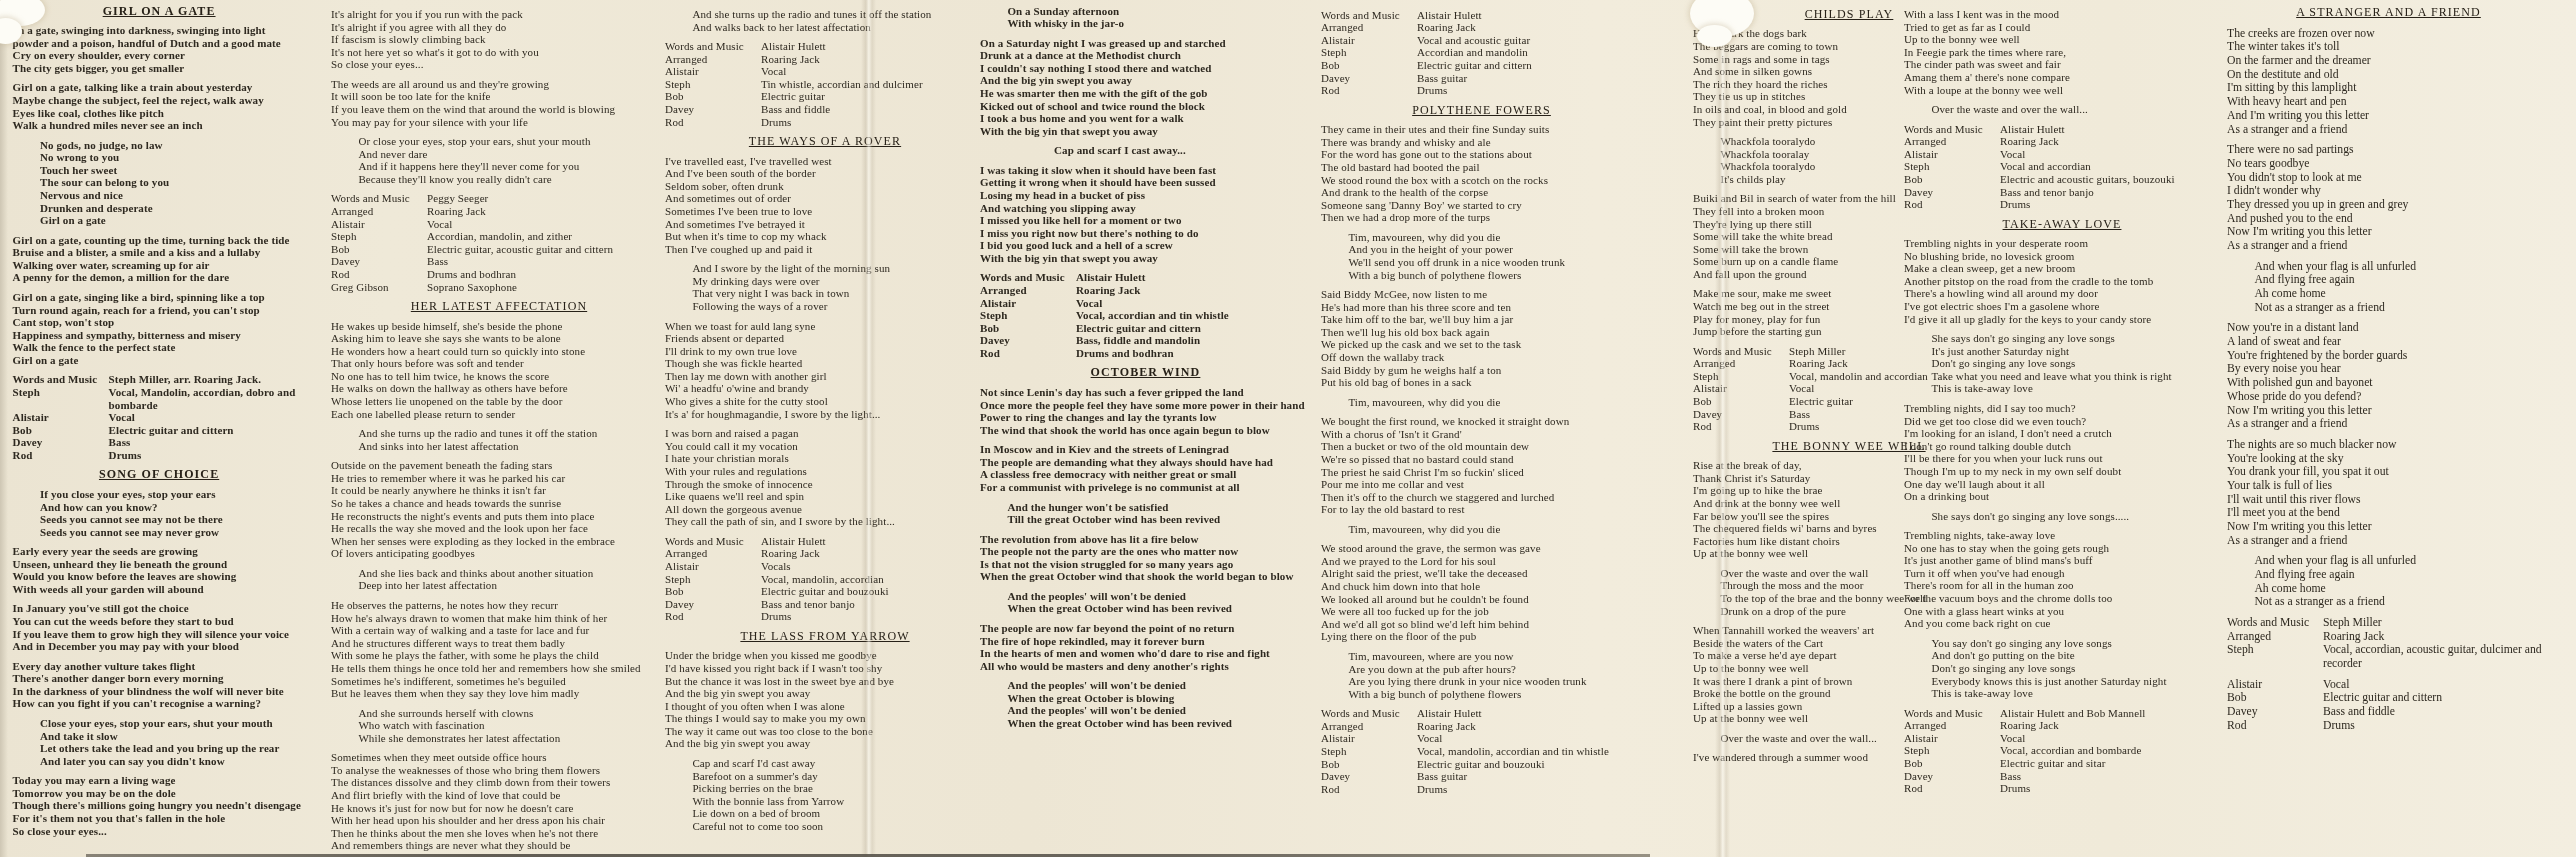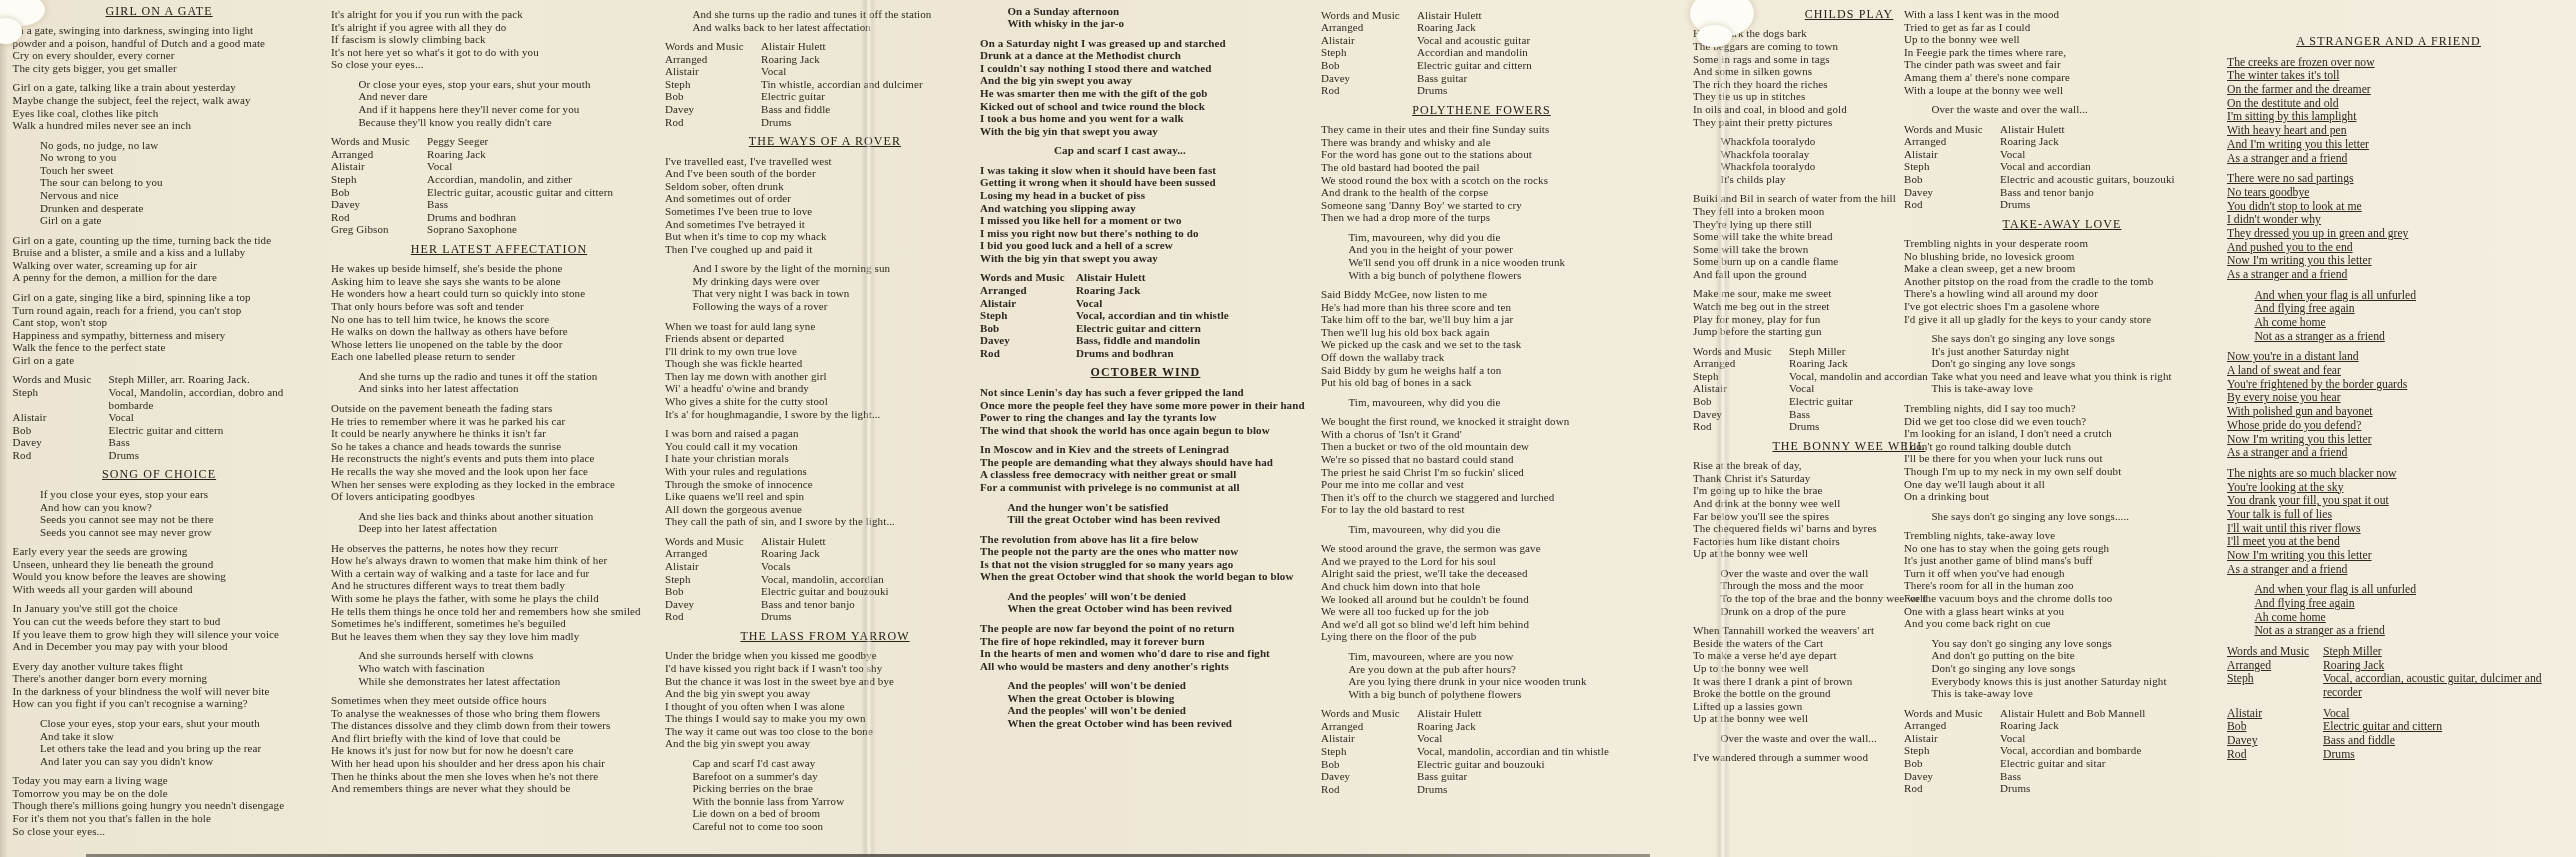--- a/index.html
+++ b/index.html
@@ -47,21 +47,21 @@
   }
   .scan-edge-left{
     position:absolute;left:0;top:0;width:8px;height:858px;
     background:linear-gradient(90deg,rgba(120,110,90,.25),rgba(120,110,90,0));
   }
 </style>
 </head>
 <body>
 
 <div id="booklet">
-    <div class="panel" style="left: 12.6px; top: 4.6px; width: 293px;">
+    <div class="panel" style="left: 12.6px; top: 4.6px; width: 293px; font-weight: bold;">
       <div class="song-title">GIRL ON A GATE</div>
       <div class="stanza indent-0">
         <div class="lyric-line">on a gate, swinging into darkness, swinging into light</div>
         <div class="lyric-line">powder and a poison, handful of Dutch and a good mate</div>
         <div class="lyric-line">Cry on every shoulder, every corner</div>
         <div class="lyric-line">The city gets bigger, you get smaller</div>
       </div>
       <div class="stanza indent-0">
         <div class="lyric-line">Girl on a gate, talking like a train about yesterday</div>
         <div class="lyric-line">Maybe change the subject, feel the reject, walk away</div>
@@ -156,20 +156,26 @@
         <div class="lyric-line">So close your eyes...</div>
       </div>
     </div>
     <div class="panel" style="left: 331px; top: 8px; width: 336px;">
       <div class="stanza indent-0">
         <div class="lyric-line">It's alright for you if you run with the pack</div>
         <div class="lyric-line">It's alright if you agree with all they do</div>
         <div class="lyric-line">If fascism is slowly climbing back</div>
         <div class="lyric-line">It's not here yet so what's it got to do with you</div>
         <div class="lyric-line">So close your eyes...</div>
+      </div>
+      <div class="stanza indent-0">
+        <div class="lyric-line">The weeds are all around us and they're growing</div>
+        <div class="lyric-line">It will soon be too late for the knife</div>
+        <div class="lyric-line">If you leave them on the wind that around the world is blowing</div>
+        <div class="lyric-line">You may pay for your silence with your life</div>
       </div>
       <div class="stanza indent-1">
         <div class="lyric-line">Or close your eyes, stop your ears, shut your mouth</div>
         <div class="lyric-line">And never dare</div>
         <div class="lyric-line">And if it happens here they'll never come for you</div>
         <div class="lyric-line">Because they'll know you really didn't care</div>
       </div>
       <div class="credits">
         <div class="credit-row">
           <span class="credit-label">Words and Music</span>
@@ -811,21 +817,21 @@
         <div class="credit-row">
           <span class="credit-label">Davey</span>
           <span class="credit-value">Bass</span>
         </div>
         <div class="credit-row">
           <span class="credit-label">Rod</span>
           <span class="credit-value">Drums</span>
         </div>
       </div>
     </div>
-    <div class="panel panel-alt" style="left: 2227px; top: 35px; width: 323px; text-decoration: underline;">
+    <div class="panel panel-alt" style="left: 2227px; top: 6px; width: 323px;">
       <div class="song-title">A STRANGER AND A FRIEND</div>
       <div class="stanza indent-0">
         <div class="lyric-line">The creeks are frozen over now</div>
         <div class="lyric-line">The winter takes it's toll</div>
         <div class="lyric-line">On the farmer and the dreamer</div>
         <div class="lyric-line">On the destitute and old</div>
         <div class="lyric-line">I'm sitting by this lamplight</div>
         <div class="lyric-line">With heavy heart and pen</div>
         <div class="lyric-line">And I'm writing you this letter</div>
         <div class="lyric-line">As a stranger and a friend</div>

